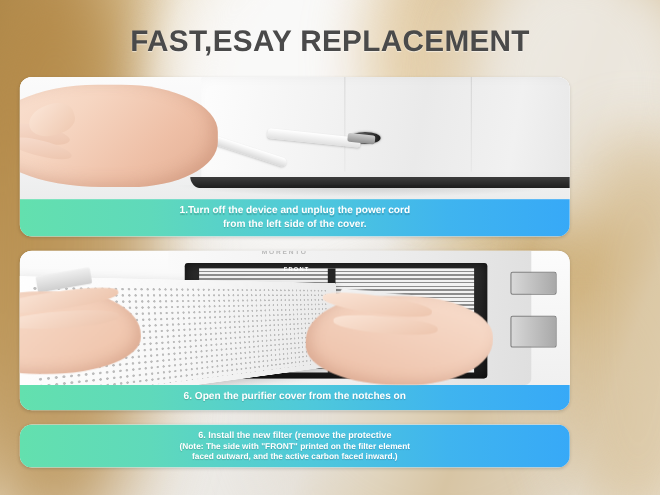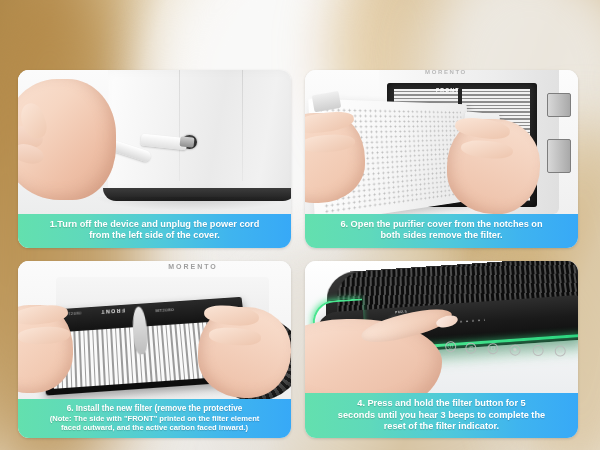--- a/index.html
+++ b/index.html
@@ -28,23 +28,23 @@
     text-align:center;
     font-size:27px;font-weight:bold;
     letter-spacing:.3px;
     color:#4a4a4a;
     text-shadow:0 1px 1px rgba(255,255,255,.55);
     z-index:6;
   }
 
   .grid{
     position:absolute;left:18px;top:70px;
-    width:560px;height:368px;
+    width:500px;height:368px;
     display:grid;
-    grid-template-columns:1fr 1fr;
+    grid-template-columns:1fr;
     grid-template-rows:1fr 1fr;
     gap:13px 14px;
     z-index:5;
   }
   .panel{
     position:relative;
     border-radius:11px;
     overflow:hidden;
     background:#fff;
     box-shadow:0 1px 3px rgba(0,0,0,.14);
@@ -214,20 +214,21 @@
 
 <div id="root">
 
   <div class="bg-blob b1"></div>
   <div class="bg-blob b2"></div>
   <div class="bg-blob b3"></div>
   <div class="bg-blob b4"></div>
   <div class="bg-blob b5"></div>
   <div class="bg-blob b6"></div>
 
+  <div class="title">FAST,ESAY REPLACEMENT</div>
 
   <div class="grid">
 
     <div class="panel p1">
       <div class="photo">
         <div class="wall"></div>
         <div class="unit">
           <div class="seam s1"></div>
           <div class="seam s2"></div>
         </div>
@@ -268,21 +269,20 @@
         <div class="tabR"></div>
         <div class="handL"></div>
         <div class="fng fl1"></div>
         <div class="fng fl2"></div>
         <div class="handR"></div>
         <div class="fng fr1"></div>
         <div class="fng fr2"></div>
       </div>
       <div class="caption">
         <span class="ln">6. Open the purifier cover from the notches on</span>
-        <span class="ln">both sides remove the filter.</span>
       </div>
     </div>
 
     <div class="panel p3">
       <div class="photo">
         <div class="bgp"></div>
         <div class="brand">MORENTO</div>
         <div class="unit"></div>
         <div class="fan"></div>
         <div class="filter">
@@ -326,21 +326,16 @@
           <div class="ico i2">⚿</div>
           <div class="ico i3">⏻</div>
           <div class="ico i4">✸</div>
           <div class="ico i5">☾</div>
           <div class="ico i6">⏱</div>
         </div>
         <div class="hand"></div>
         <div class="idx"></div>
         <div class="nail"></div>
       </div>
-      <div class="caption">
-        <span class="ln">4. Press and hold the filter button for 5</span>
-        <span class="ln">seconds until you hear 3 beeps to complete the</span>
-        <span class="ln">reset of the filter indicator.</span>
-      </div>
     </div>
 
   </div>
 </div>
 
 </body></html>

